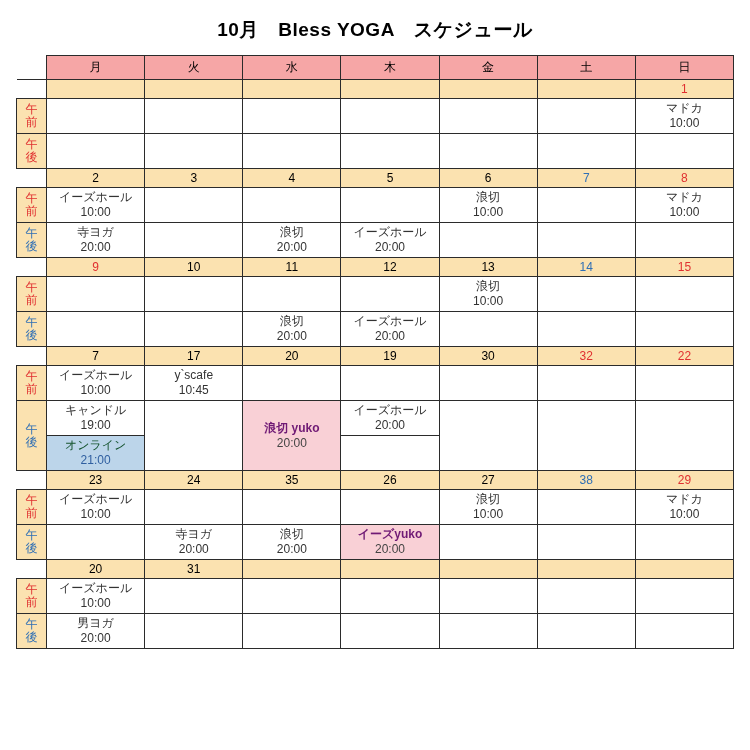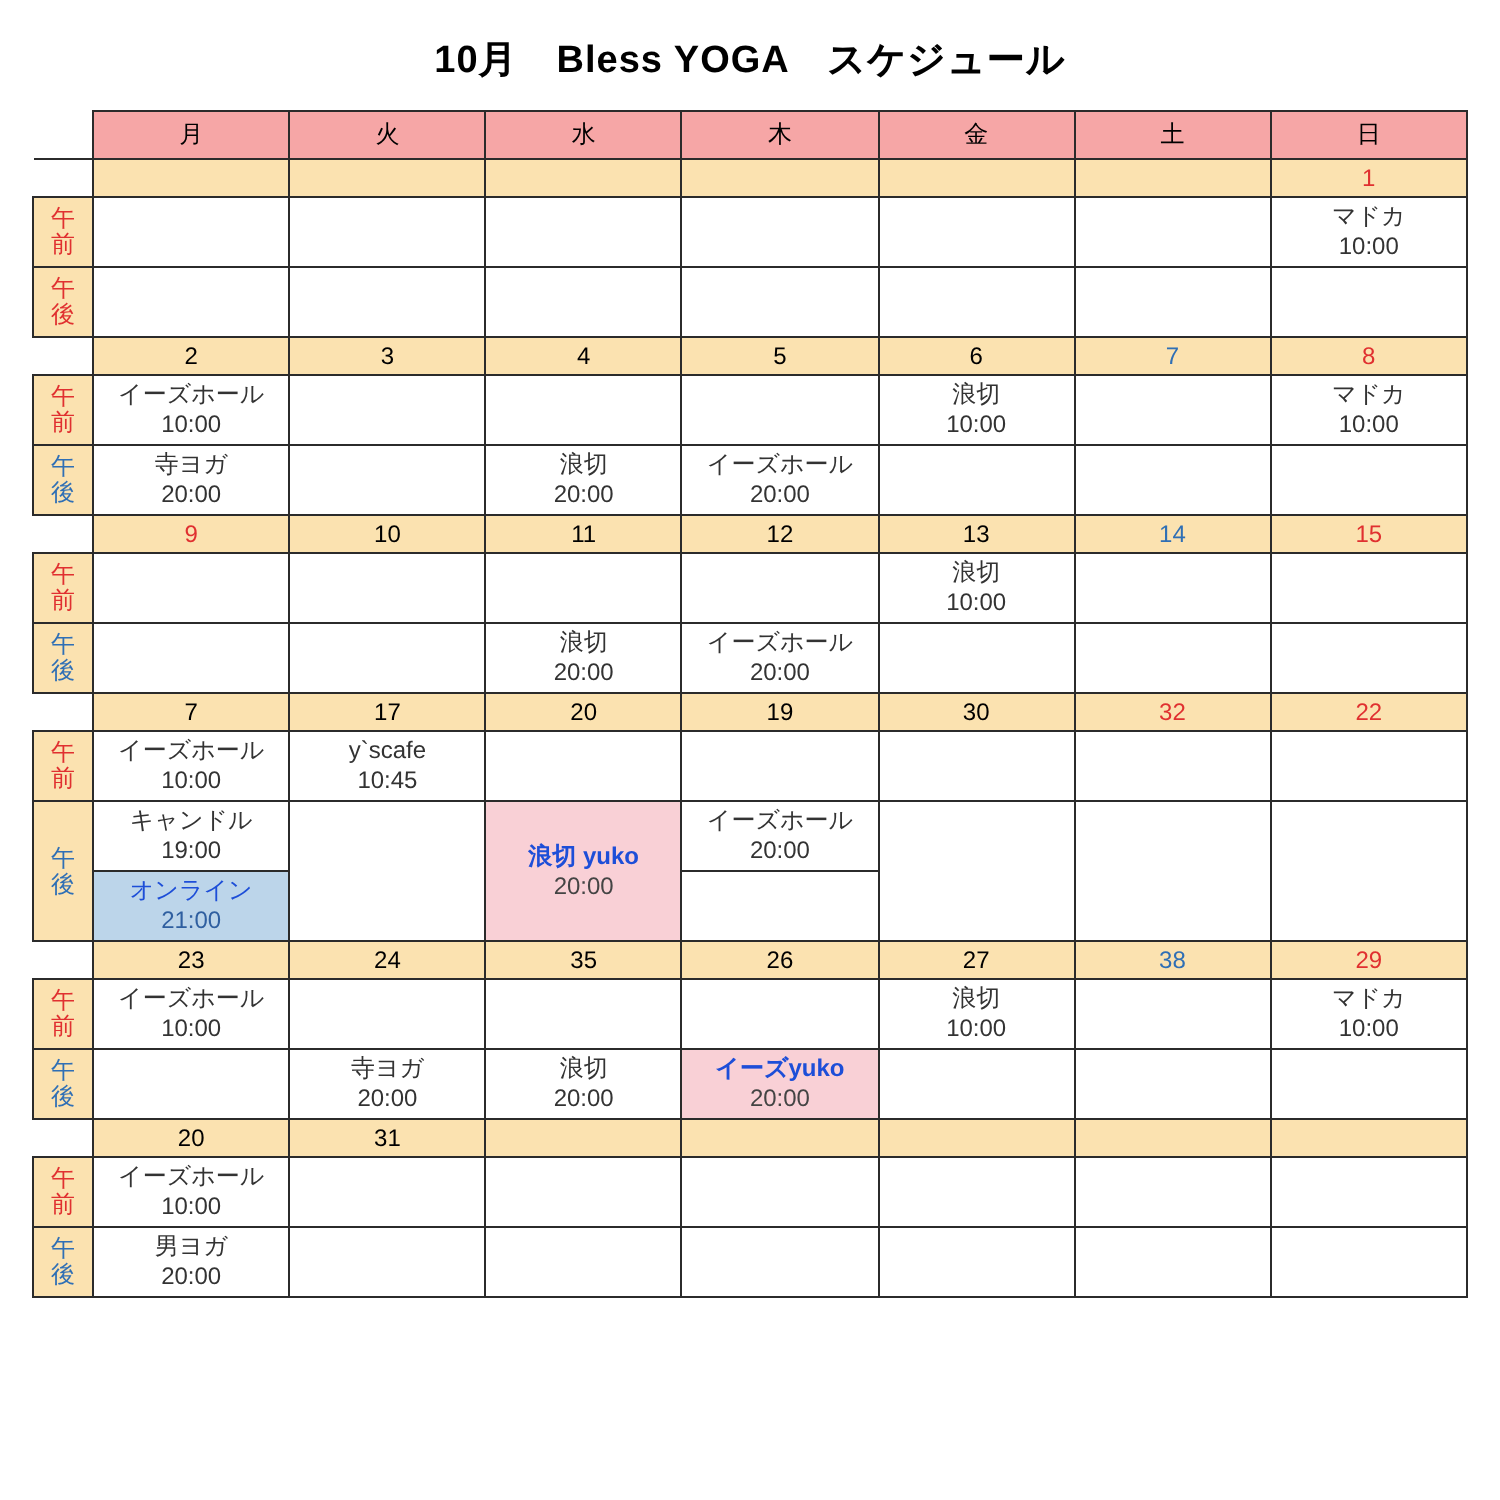--- a/index.html
+++ b/index.html
@@ -87,26 +87,26 @@
     height: 34px;
     line-height: 1.25;
     font-size: 11.5px;
     color: #333;
   }
   .evt .l1 { display: block; }
   .evt .l2 { display: block; }
   .pink {
     background: #f9d0d6;
   }
-  .pink .l1 { color: #1d4ed8; font-weight: bold; }
+  .pink .l1 { color: #701a75; font-weight: bold; }
   .pink .l2 { color: #444; }
   .blue {
     background: #bcd5ea;
   }
-  .blue .l1 { color: #1d4ed8; }
+  .blue .l1 { color: #14532d; }
   .blue .l2 { color: #2f5fa0; text-align: center; }
   .nb-bottom { border-bottom: none; }
   .blank-white { background: #ffffff; border: none; }
 </style>
 </head>
 <body>
 
 <div class="page">
 
   <div class="title">10月　Bless YOGA　スケジュール</div>

